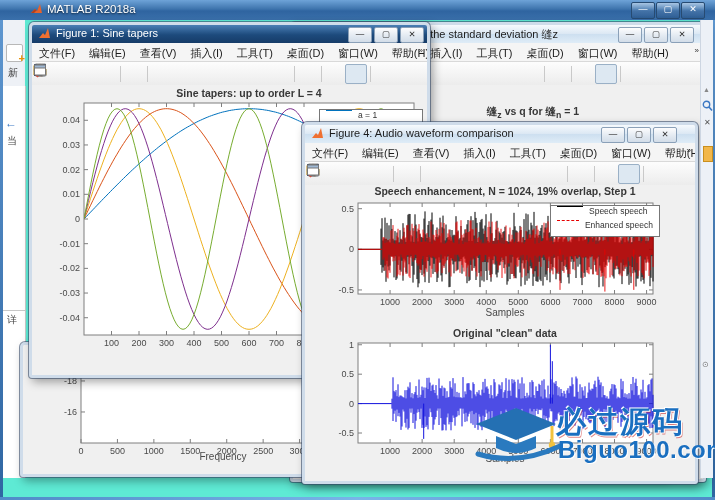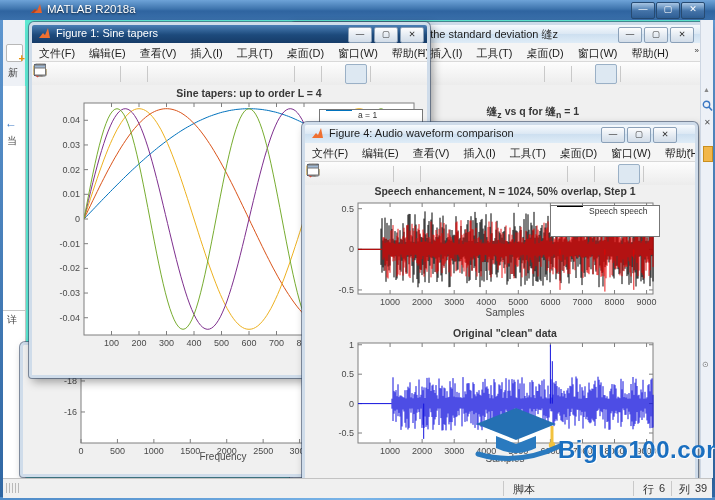--- a/index.html
+++ b/index.html
@@ -656,26 +656,30 @@
           <line x1="277.45652173913044" y1="158" x2="277.45652173913044" y2="162" stroke="#7f7f7f"></line>
           <text x="277.45652173913044" y="269" text-anchor="middle" font-size="9" fill="#4a4a4a" font-family="Liberation Sans, sans-serif">7000</text>
           <line x1="309.52173913043475" y1="254" x2="309.52173913043475" y2="258" stroke="#7f7f7f"></line>
           <line x1="309.52173913043475" y1="158" x2="309.52173913043475" y2="162" stroke="#7f7f7f"></line>
           <text x="309.52173913043475" y="269" text-anchor="middle" font-size="9" fill="#4a4a4a" font-family="Liberation Sans, sans-serif">8000</text>
           <line x1="341.5869565217391" y1="254" x2="341.5869565217391" y2="258" stroke="#7f7f7f"></line>
           <line x1="341.5869565217391" y1="158" x2="341.5869565217391" y2="162" stroke="#7f7f7f"></line>
           <text x="341.5869565217391" y="269" text-anchor="middle" font-size="9" fill="#4a4a4a" font-family="Liberation Sans, sans-serif">9000</text>
           <path d="M53 218.6 L86.7 218.6M87 213.7L87 223.7M88 192.3L88 236.0M89 205.9L89 228.7M90 207.2L90 225.7M91 205.1L91 236.9M92 211.2L92 224.6M93 199.3L93 231.2M94 212.1L94 227.9M95 210.6L95 231.6M96 210.5L96 244.9M97 211.3L97 241.5M98 212.2L98 224.5M99 212.6L99 226.5M100 205.2L100 237.8M101 213.4L101 242.6M102 205.1L102 233.8M103 201.7L103 244.5M104 203.3L104 242.9M105 197.3L105 223.6M106 212.4L106 227.7M107 208.1L107 223.5M108 213.3L108 238.0M109 209.2L109 229.1M110 207.1L110 243.8M111 201.1L111 235.7M112 209.9L112 227.7M113 212.8L113 224.3M114 194.5L114 227.1M115 212.2L115 234.1M116 209.8L116 223.6M117 201.6L117 242.9M118 205.2L118 239.8M119 202.4L119 242.9M120 213.0L120 231.5M121 202.6L121 241.9M122 192.9L122 240.2M123 204.1L123 244.4M124 192.7L124 231.9M125 197.6L125 223.5M126 206.0L126 227.2M127 200.5L127 232.0M128 199.6L128 244.8M129 205.0L129 239.7M130 208.0L130 234.4M131 200.1L131 232.0M132 210.3L132 225.7M133 213.7L133 223.5M134 193.5L134 240.0M135 203.1L135 223.5M136 203.4L136 233.1M137 200.7L137 245.5M138 210.9L138 245.2M139 202.6L139 239.1M140 203.3L140 239.9M141 212.8L141 245.4M142 206.2L142 232.4M143 212.5L143 228.5M144 211.9L144 239.4M145 196.2L145 237.0M146 202.3L146 245.3M147 203.7L147 237.1M148 193.1L148 230.5M149 211.6L149 232.8M150 198.3L150 240.7M151 212.2L151 232.1M152 206.9L152 231.4M153 212.3L153 225.9M154 207.8L154 230.3M155 212.4L155 223.5M156 212.4L156 223.5M157 213.1L157 241.4M158 192.1L158 223.7M159 212.4L159 228.7M160 206.4L160 236.9M161 209.2L161 227.8M162 198.5L162 236.3M163 198.2L163 231.5M164 198.2L164 228.8M165 204.9L165 226.6M166 205.7L166 238.3M167 213.3L167 225.9M168 197.3L168 239.8M169 199.0L169 229.2M170 209.4L170 242.9M171 211.3L171 227.8M172 206.9L172 239.9M173 208.5L173 244.8M174 205.2L174 229.3M175 209.8L175 231.7M176 210.6L176 241.7M177 204.6L177 245.2M178 196.9L178 230.7M179 207.8L179 235.9M180 193.9L180 232.0M181 202.4L181 224.7M182 201.4L182 228.4M183 203.7L183 240.8M184 208.9L184 226.6M185 213.2L185 235.5M186 200.2L186 244.4M187 210.2L187 226.0M188 213.4L188 236.6M189 194.1L189 238.5M190 197.3L190 244.3M191 211.7L191 244.9M192 210.8L192 231.7M193 208.8L193 236.4M194 199.4L194 233.9M195 200.4L195 233.8M196 204.1L196 226.2M197 197.2L197 230.4M198 212.8L198 236.7M199 207.2L199 232.2M200 205.2L200 241.8M201 193.2L201 224.6M202 213.1L202 226.5M203 205.8L203 228.4M204 194.6L204 240.8M205 205.7L205 242.5M206 210.8L206 230.6M207 194.1L207 235.3M208 198.3L208 227.3M209 194.7L209 244.6M210 196.8L210 223.5M211 212.4L211 237.5M212 213.1L212 223.9M213 194.6L213 226.2M214 204.2L214 226.1M215 198.4L215 236.6M216 213.5L216 229.6M217 192.3L217 223.9M218 213.3L218 228.2M219 198.5L219 235.8M220 211.0L220 230.7M221 213.1L221 230.4M222 207.8L222 231.8M223 212.4L223 238.1M224 210.4L224 235.8M225 197.2L225 223.6M226 212.3L226 236.5M227 195.2L227 226.4M228 196.9L228 234.4M229 210.1L229 224.0M230 213.1L230 245.2M231 201.4L231 226.0M232 206.0L232 223.8M233 206.0L233 229.1M234 198.8L234 224.7M235 200.0L235 224.8M236 211.5L236 225.2M237 195.6L237 223.5M238 213.6L238 243.6M239 194.3L239 230.4M240 204.5L240 236.1M241 212.4L241 231.2M242 213.4L242 233.1M243 200.6L243 240.4M244 213.4L244 232.5M245 209.2L245 223.7M246 194.3L246 226.2M247 212.6L247 226.4M248 209.6L248 238.8M249 197.5L249 241.1M250 199.0L250 236.2M251 196.1L251 234.3M252 201.1L252 235.7M253 210.3L253 228.6M254 202.3L254 227.2M255 211.4L255 230.7M256 204.0L256 235.3M257 208.0L257 236.3M258 211.4L258 237.1M259 205.9L259 229.4M260 208.8L260 239.5M261 212.9L261 232.1M262 205.4L262 234.9M263 203.2L263 223.8M264 208.2L264 243.7M265 200.8L265 231.1M266 201.3L266 227.0M267 192.4L267 223.7M268 199.3L268 229.6M269 211.7L269 230.6M270 211.7L270 240.7M271 191.5L271 231.6M272 193.5L272 224.7M273 206.8L273 224.8M274 213.6L274 236.0M275 199.3L275 225.4M276 213.7L276 230.4M277 202.2L277 226.9M278 205.5L278 243.6M279 210.6L279 232.0M280 201.3L280 226.7M281 213.1L281 234.2M282 213.0L282 231.9M283 207.5L283 235.2M284 197.6L284 237.2M285 204.6L285 238.3M286 205.8L286 237.5M287 203.6L287 233.7M288 203.9L288 235.3M289 199.3L289 236.6M290 195.7L290 240.9M291 201.9L291 234.0M292 212.6L292 226.0M293 191.7L293 225.2M294 194.8L294 223.6M295 199.8L295 231.2M296 197.4L296 226.2M297 212.3L297 227.2M298 201.2L298 234.5M299 210.0L299 224.1M300 210.3L300 243.5M301 213.2L301 224.5M302 211.3L302 237.0M303 213.7L303 236.4M304 213.7L304 244.8M305 206.2L305 244.6M306 203.7L306 228.3M307 199.1L307 226.3M308 209.3L308 234.9M309 199.3L309 231.7M310 200.1L310 228.2M311 203.5L311 225.8M312 213.4L312 228.6M313 211.7L313 237.8M314 212.5L314 227.1M315 213.2L315 227.3M316 193.8L316 241.8M317 204.3L317 236.9M318 196.2L318 223.5M319 212.1L319 225.2M320 208.3L320 229.9M321 212.6L321 229.8M322 209.2L322 223.5M323 213.7L323 234.2M324 208.1L324 226.7M325 213.6L325 229.4M326 199.0L326 241.1M327 205.4L327 236.5M328 192.0L328 244.3M329 209.9L329 241.1M330 197.7L330 238.9M331 193.7L331 235.9M332 201.0L332 227.1M333 210.4L333 238.8M334 209.8L334 237.8M335 213.5L335 232.6M336 204.5L336 225.7M337 207.3L337 235.0M338 194.8L338 226.7M339 213.7L339 232.6M340 206.8L340 223.6M341 213.5L341 228.6M342 212.3L342 235.4M343 200.2L343 238.9M344 199.1L344 238.4M345 206.3L345 243.2M346 194.6L346 231.4M347 193.4L347 243.0M348 209.8L348 242.5M245.4 218.6L245.4 159.8M247.3 218.6L247.3 176.2M118.7 218.6L118.7 253.9" fill="none" stroke="#1212dd" stroke-width="1"></path>
         </svg>
-      <div class="plot-title" style="left:200px;top:0px;">Speech enhancement, N = 1024, 50% overlap, Step 1</div>
+      <div class="plot-title" style="left:200px;top:0px;">Speech enhancement, N = 1024, 19% overlap, Step 1</div>
       <div class="axis-label" style="left:200px;top:122px;">Samples</div>
       <div class="legendbox" style="left:245px;top:20px;width:108px;height:30px;">
         <div class="legrow">
             <span class="legline" style="border-color:#000;"></span>
             <span>Speech speech</span>
+          </div>
+        <div class="legrow">
+            <span class="legline" style="border-top-style:dashed;border-color:#e60000;"></span>
+            <span>Enhanced speech</span>
           </div>
       </div>
       <div class="plot-title" style="left:200px;top:142px;">Original "clean" data</div>
       <div class="axis-label" style="left:200px;top:268px;">Samples</div>
     </div>
   </div>
 
   <div id="right-strip">
     <div style="position:absolute;left:2px;top:66px;font-size:7px;color:#888;">▲</div>
     <svg style="position:absolute;left:1px;top:80px;" width="11" height="12" viewBox="0 0 11 12">
@@ -688,27 +692,17 @@
   </div>
 
   <div id="watermark">
     <svg width="95" height="68" viewBox="0 0 95 68">
       <path d="M8 28 L48 12 L88 28 L48 44 Z" fill="#2470b3"></path>
       <path d="M28 40 L28 52 Q48 62 68 52 L68 40 L48 48 Z" fill="#2a7abf"></path>
       <path d="M84 30 L84 46" stroke="#f2c23e" stroke-width="3"></path>
       <circle cx="84" cy="49" r="3.2" fill="#f2c23e"></circle>
       <path d="M10 58 Q50 70 92 50" fill="none" stroke="#2a7abf" stroke-width="5" stroke-linecap="round"></path>
     </svg>
+    <div id="wm-cn">必过源码</div>
     <div id="wm-en">Biguo100.com</div>
   </div>
 
-  <div id="statusbar">
-    <div style="position:absolute;left:3px;top:4px;width:14px;height:10px;background:repeating-linear-gradient(90deg,#b9b9b9 0 1px,transparent 1px 3px);"></div>
-    <div class="st-sep" style="left:500px;"></div>
-    <span style="position:absolute;left:510px;top:3px;">脚本</span>
-    <div class="st-sep" style="left:630px;"></div>
-    <span style="position:absolute;left:640px;top:3px;">行</span>
-    <span style="position:absolute;left:656px;top:3px;">6</span>
-    <div class="st-sep" style="left:668px;"></div>
-    <span style="position:absolute;left:676px;top:3px;">列</span>
-    <span style="position:absolute;left:692px;top:3px;">39</span>
-  </div>
 </div>
 
 </body></html>

